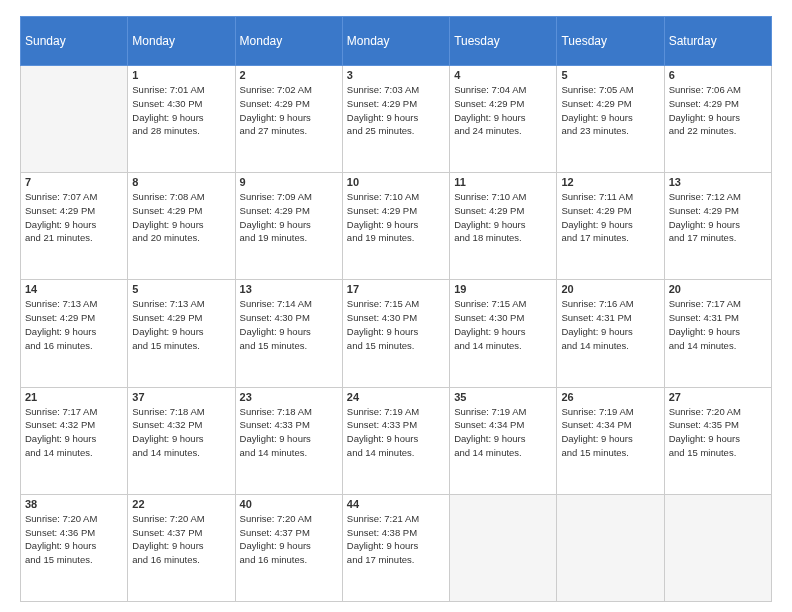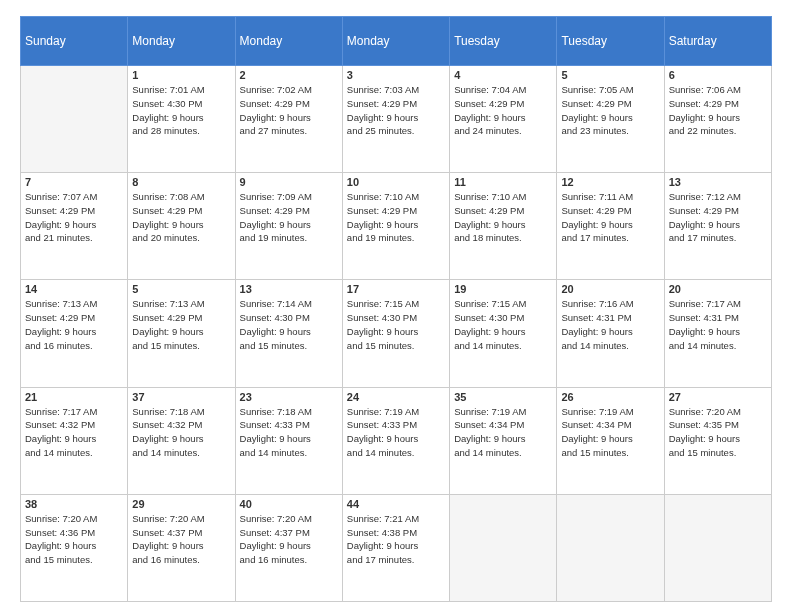--- a/index.html
+++ b/index.html
@@ -219,21 +219,21 @@
             <span class="day-num">27</span>
             <div class="sun-info">Sunrise: 7:20 AM<br>Sunset: 4:35 PM<br>Daylight: 9 hours<br>and 15 minutes.</div>
           </td>
         </tr>
         <tr>
           <td>
             <span class="day-num">38</span>
             <div class="sun-info">Sunrise: 7:20 AM<br>Sunset: 4:36 PM<br>Daylight: 9 hours<br>and 15 minutes.</div>
           </td>
           <td>
-            <span class="day-num">29</span>
+            <span class="day-num">22</span>
             <div class="sun-info">Sunrise: 7:20 AM<br>Sunset: 4:37 PM<br>Daylight: 9 hours<br>and 16 minutes.</div>
           </td>
           <td>
             <span class="day-num">40</span>
             <div class="sun-info">Sunrise: 7:20 AM<br>Sunset: 4:37 PM<br>Daylight: 9 hours<br>and 16 minutes.</div>
           </td>
           <td>
             <span class="day-num">44</span>
             <div class="sun-info">Sunrise: 7:21 AM<br>Sunset: 4:38 PM<br>Daylight: 9 hours<br>and 17 minutes.</div>
           </td>

